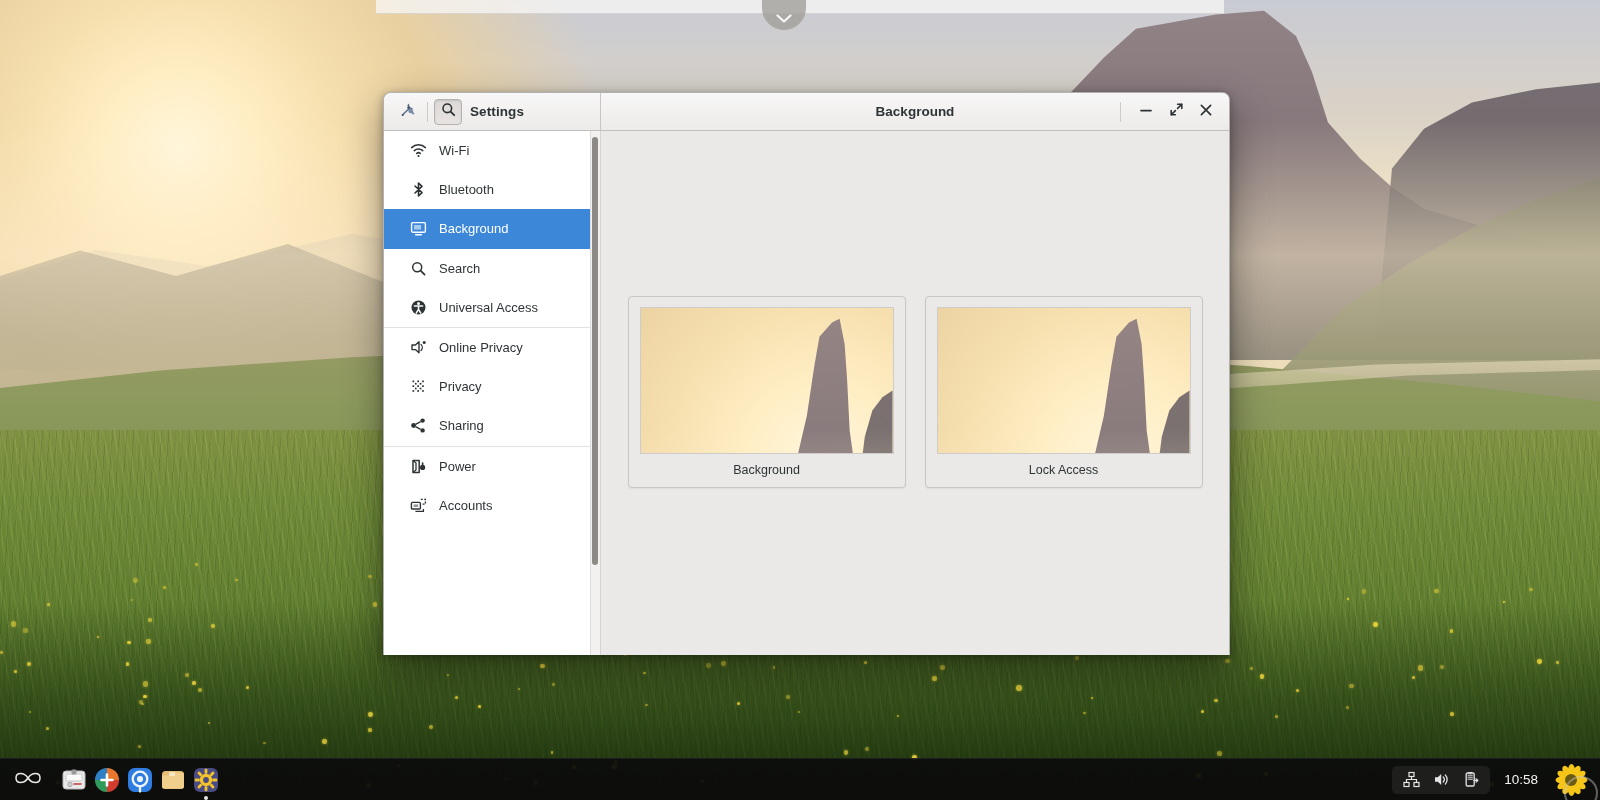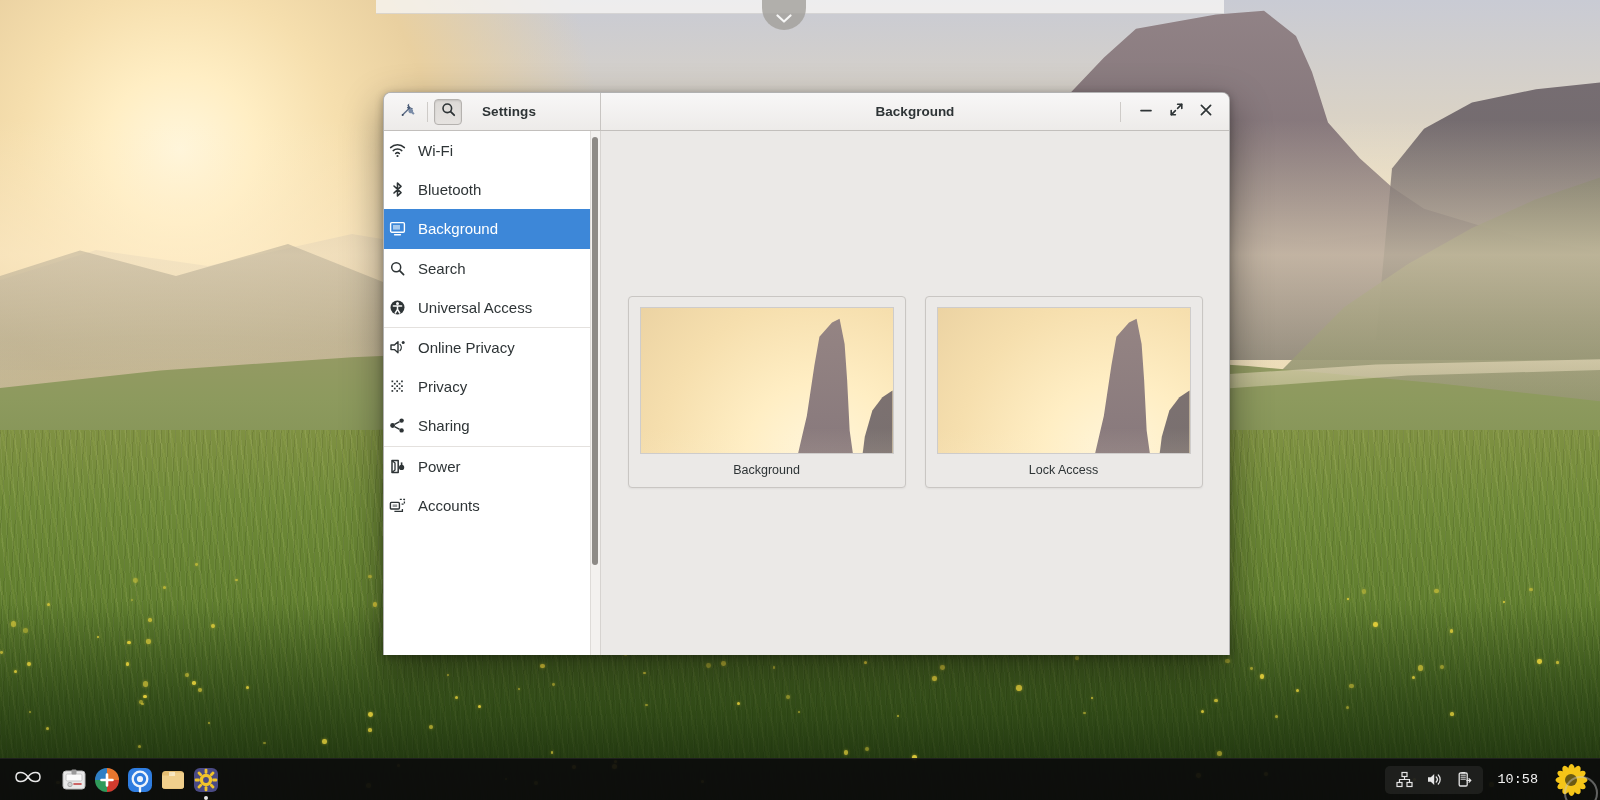--- a/index.html
+++ b/index.html
@@ -152,21 +152,21 @@
     border-radius:4px; cursor:pointer;
   }
   .hb-btn.flat { background:transparent; border:1px solid transparent; }
   .hb-btn.pressed {
     background:linear-gradient(to bottom,#dcd9d6,#e6e3e0);
     border:1px solid #b5b2af;
     box-shadow:inset 0 1px 2px rgba(0,0,0,.12);
   }
   #hb-sep { width:1px; height:20px; background:#cecbc8; margin:0 6px; }
   #hb-title {
-    font-size:13.5px; font-weight:bold; color:#2e3436; margin-left:20px; letter-spacing:.1px;
+    font-size:13.5px; font-weight:bold; color:#2e3436; margin-left:8px; letter-spacing:.1px;
   }
   #window-title {
     position:absolute; left:0; right:0; text-align:center;
     font-size:13.5px; font-weight:bold; color:#2e3436;
   }
   #win-controls {
     position:absolute; right:8px; display:flex; align-items:center; gap:0;
   }
   #wc-sep { width:1px; height:20px; background:#cecbc8; margin-right:10px; }
   .wc-btn {
@@ -176,22 +176,22 @@
 
   
   #win-body { display:flex; height:525px; }
 
   
   #sidebar {
     width:217px; background:#fff; border-right:1px solid #d6d3d0;
     position:relative; overflow:hidden;
   }
   .nav-item {
-    display:flex; align-items:center; height:39.2px; padding-left:5px; gap:12px;
-    cursor:pointer; color:#2e3436; font-size:15px;
+    display:flex; align-items:center; height:39.2px; padding-left:26px; gap:12px;
+    cursor:pointer; color:#2e3436; font-size:13px;
   }
   .nav-item .nav-ico {
     width:17px; height:17px; display:flex; align-items:center; justify-content:center;
     flex:0 0 17px;
   }
   .nav-item.selected { background:#3d87d8; color:#ffffff; }
   .nav-sep { height:1px; background:#e4e1de; margin:0; }
   #nav-scroll-track {
     position:absolute; right:0; top:0; width:10px; height:100%;
     background:#f3f1ef; border-left:1px solid #dedbd8;
@@ -223,21 +223,20 @@
   .bg-caption {
     font-size:12.5px; color:#2e3436; padding:9px 0 10px 0;
   }
 
   
   #taskbar {
     position:absolute; left:0; bottom:0; width:1600px; height:42px;
     background:rgba(12,12,12,.93);
     display:flex; align-items:center;
     border-top:1px solid rgba(255,255,255,.07);
-    font-family:Liberation Mono, monospace;
   }
   #tb-menu { width:56px; display:flex; align-items:center; justify-content:center; cursor:pointer; }
   #tb-launchers { display:flex; align-items:center; gap:5px; padding-left:4px; }
   .tb-icon {
     width:28px; height:28px; border-radius:5px; position:relative;
     display:flex; align-items:center; justify-content:center; cursor:pointer;
   }
   .tb-run-dot {
     position:absolute; bottom:-6px; left:50%; transform:translateX(-50%);
     width:4px; height:4px; border-radius:50%; background:#e8e8e8;

